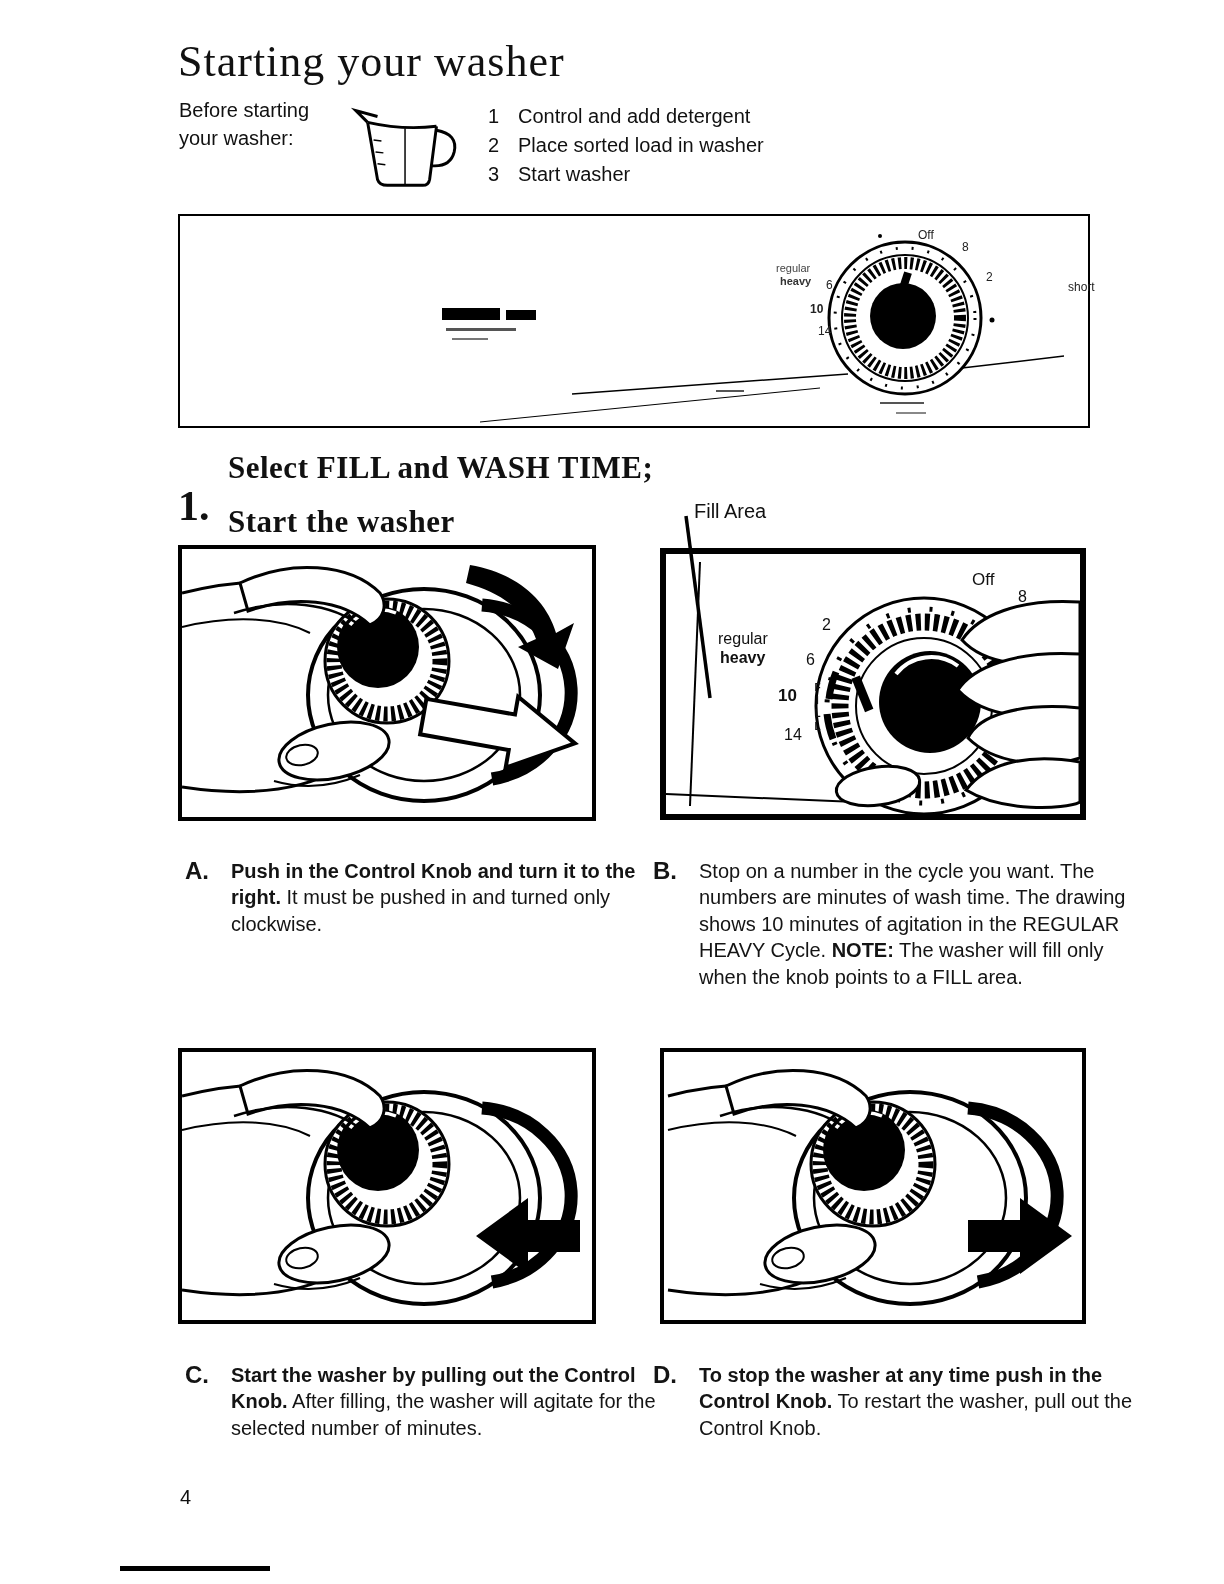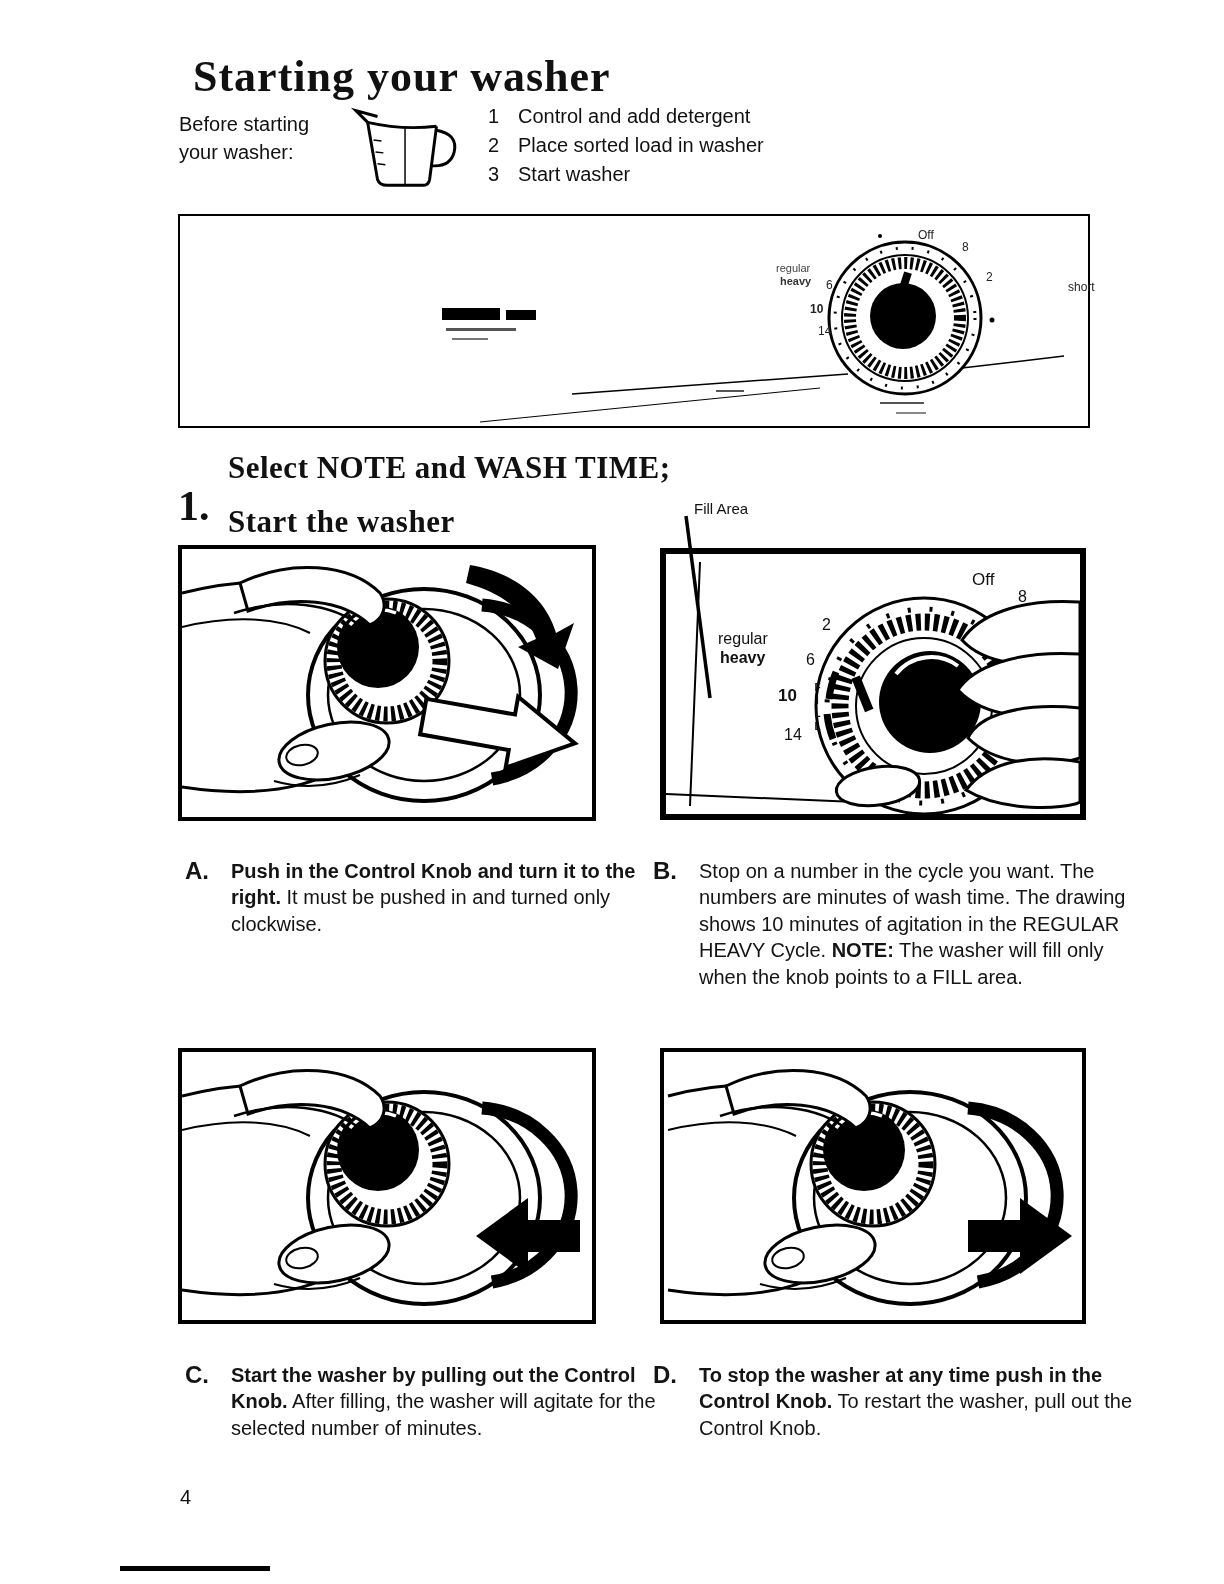--- a/index.html
+++ b/index.html
@@ -2,36 +2,36 @@
 <html><head>
 <meta charset="utf-8">
 <style>
   html,body{margin:0;padding:0;background:#e8e8e8;}
   #page{
     position:relative;width:1224px;height:1584px;background:#ffffff;
     font-family:"Liberation Sans",sans-serif;color:#111;overflow:hidden;
     margin:0 auto;
   }
   .serif{font-family:"Liberation Serif",serif;}
-  #title{position:absolute;left:178px;top:36px;font-size:44px;font-weight:bold;letter-spacing:1px;margin:15px;}
-  
-  #intro-label{position:absolute;left:179px;top:110px;width:168px;font-size:20px;line-height:1.4;}
+  #title{position:absolute;left:178px;top:36px;font-size:44px;font-weight:normal;letter-spacing:1px;margin:0;}
+  
+  #intro-label{position:absolute;left:179px;top:96px;width:168px;font-size:20px;line-height:1.4;}
   #cup{position:absolute;left:348px;top:100px;width:118px;height:92px;}
   #intro-steps{position:absolute;left:488px;top:106px;font-size:20px;line-height:1.0;}
   .intro-step{display:flex;margin-bottom:9px;}
   .intro-num{width:30px;}
   
   #panel{position:absolute;left:178px;top:214px;width:912px;height:214px;border:2px solid #000;box-sizing:border-box;background:#fff;}
   #panel svg{position:absolute;left:0;top:0;width:100%;height:100%;}
   .plbl{position:absolute;color:#222;}
   
   #sel-heading{position:absolute;left:228px;top:450px;font-size:31px;font-weight:bold;letter-spacing:.5px;}
   #big-one{position:absolute;left:178px;top:482px;font-size:42px;font-weight:bold;}
   #start-heading{position:absolute;left:228px;top:504px;font-size:31px;font-weight:bold;letter-spacing:.5px;}
-  #fill-area-label{position:absolute;left:694px;top:500px;font-size:15px;}
+  #fill-area-label{position:absolute;left:694px;top:500px;font-size:20px;}
   #leader{position:absolute;left:640px;top:506px;width:120px;height:200px;z-index:6;pointer-events:none;}
   
   .fig{position:absolute;background:#fff;border:4px solid #000;box-sizing:border-box;}
   .fig svg{display:block;width:100%;height:100%;}
   #fig-a{left:178px;top:545px;width:418px;height:276px;}
   #fig-b{left:660px;top:548px;width:426px;height:272px;border-width:6px;}
   #fig-c{left:178px;top:1048px;width:418px;height:276px;}
   #fig-d{left:660px;top:1048px;width:426px;height:276px;}
   .dlbl{position:absolute;color:#111;}
   #fill-vert{writing-mode:vertical-rl;text-orientation:upright;letter-spacing:2px;font-weight:bold;font-size:10px;}
@@ -111,21 +111,21 @@
     <span class="plbl" style="left:782px;top:24px;font-size:12px">8</span>
     <span class="plbl" style="left:806px;top:54px;font-size:12px">2</span>
     <span class="plbl" style="left:888px;top:64px;font-size:12px">short</span>
     <span class="plbl" style="left:596px;top:46px;font-size:11px;color:#444">regular</span>
     <span class="plbl" style="left:600px;top:59px;font-size:11px;font-weight:bold;color:#333">heavy</span>
     <span class="plbl" style="left:646px;top:62px;font-size:12px">6</span>
     <span class="plbl" style="left:630px;top:86px;font-size:12px;font-weight:bold">10</span>
     <span class="plbl" style="left:638px;top:108px;font-size:12px">14</span>
   </div>
 
-  <div id="sel-heading" class="serif">Select NOTE and WASH TIME;</div>
+  <div id="sel-heading" class="serif">Select FILL and WASH TIME;</div>
   <div id="big-one" class="serif">1.</div>
   <div id="start-heading" class="serif">Start the washer</div>
 
   <div id="fill-area-label">Fill Area</div>
   <svg id="leader">
     <line x1="46" y1="10" x2="70" y2="192" stroke="#000" stroke-width="3.5"></line>
   </svg>
 
   <div id="fig-a" class="fig">
     <svg viewBox="0 0 410 268">

